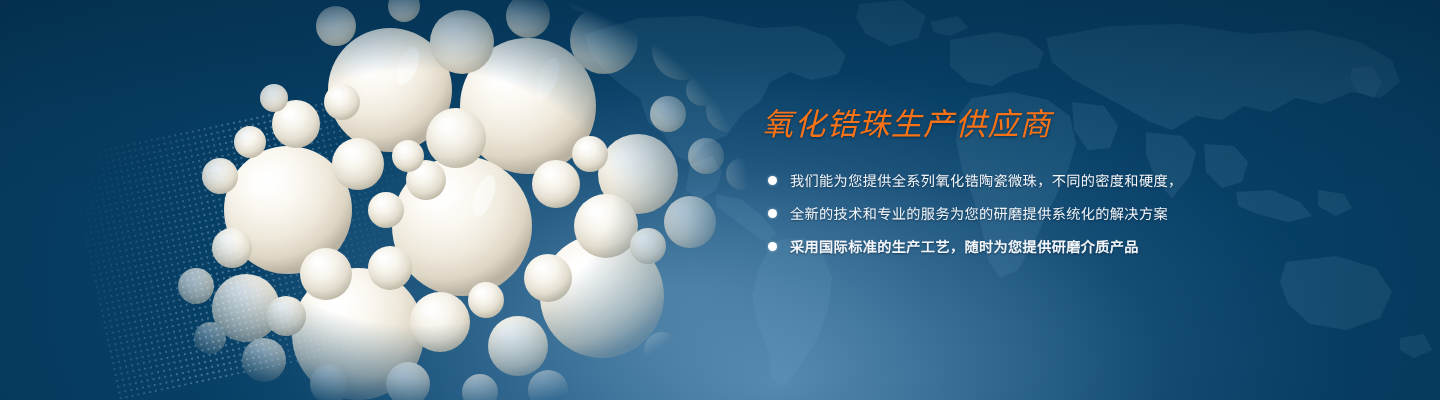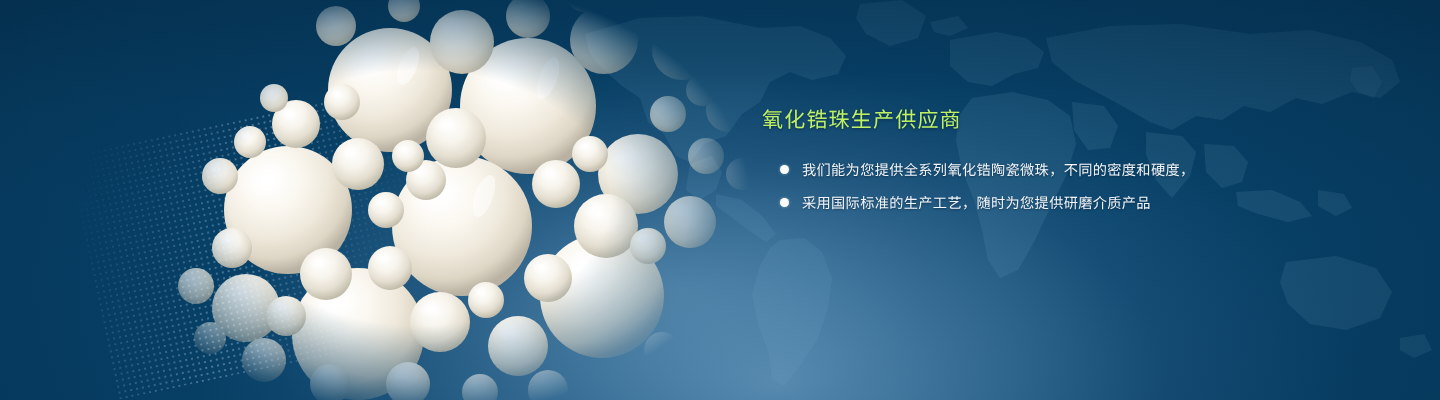--- a/index.html
+++ b/index.html
@@ -115,45 +115,46 @@
 
   
   .copy {
     position: absolute;
     left: 762px;
     top: 108px;
     width: 560px;
   }
   .headline {
     margin: 0 0 26px 0;
-    font-size: 21px;
+    font-size: 31px;
     line-height: 1.12;
     font-weight: 400;
     letter-spacing: 1.2px;
-    color: #bef264;
+    color: #f97316;
     text-shadow: 0 1px 3px rgba(0,22,44,0.55);
     white-space: nowrap;
+    font-style: italic;
   }
 
   .bullets {
     list-style: none;
-    margin: 12px;
+    margin: 0;
     padding: 0;
   }
   .bullet {
     position: relative;
     padding-left: 28px;
     margin-bottom: 9px;
     font-size: 14.2px;
     line-height: 24px;
     color: #f2f6fa;
     letter-spacing: 0.35px;
     text-shadow: 0 1px 2px rgba(0,20,40,0.5);
   }
-  .bullet:last-child { margin-bottom: 0; }
+  .bullet:last-child { margin-bottom: 0; font-weight: bold; }
   .bullet .dot {
     position: absolute;
     left: 6px;
     top: 7px;
     width: 9px;
     height: 9px;
     border-radius: 50%;
     background: #ffffff;
     box-shadow: 0 0 3px rgba(255,255,255,0.45);
   }
@@ -481,20 +482,24 @@
 
     <h1 class="headline">氧化锆珠生产供应商</h1>
 
     <ul class="bullets">
 
       <li class="bullet">
         <span class="dot"></span>
         <span>我们能为您提供全系列氧化锆陶瓷微珠，不同的密度和硬度，</span>
       </li>
 
+      <li class="bullet">
+        <span class="dot"></span>
+        <span>全新的技术和专业的服务为您的研磨提供系统化的解决方案</span>
+      </li>
 
       <li class="bullet">
         <span class="dot"></span>
         <span>采用国际标准的生产工艺，随时为您提供研磨介质产品</span>
       </li>
 
     </ul>
   </div>
 
 </div>

